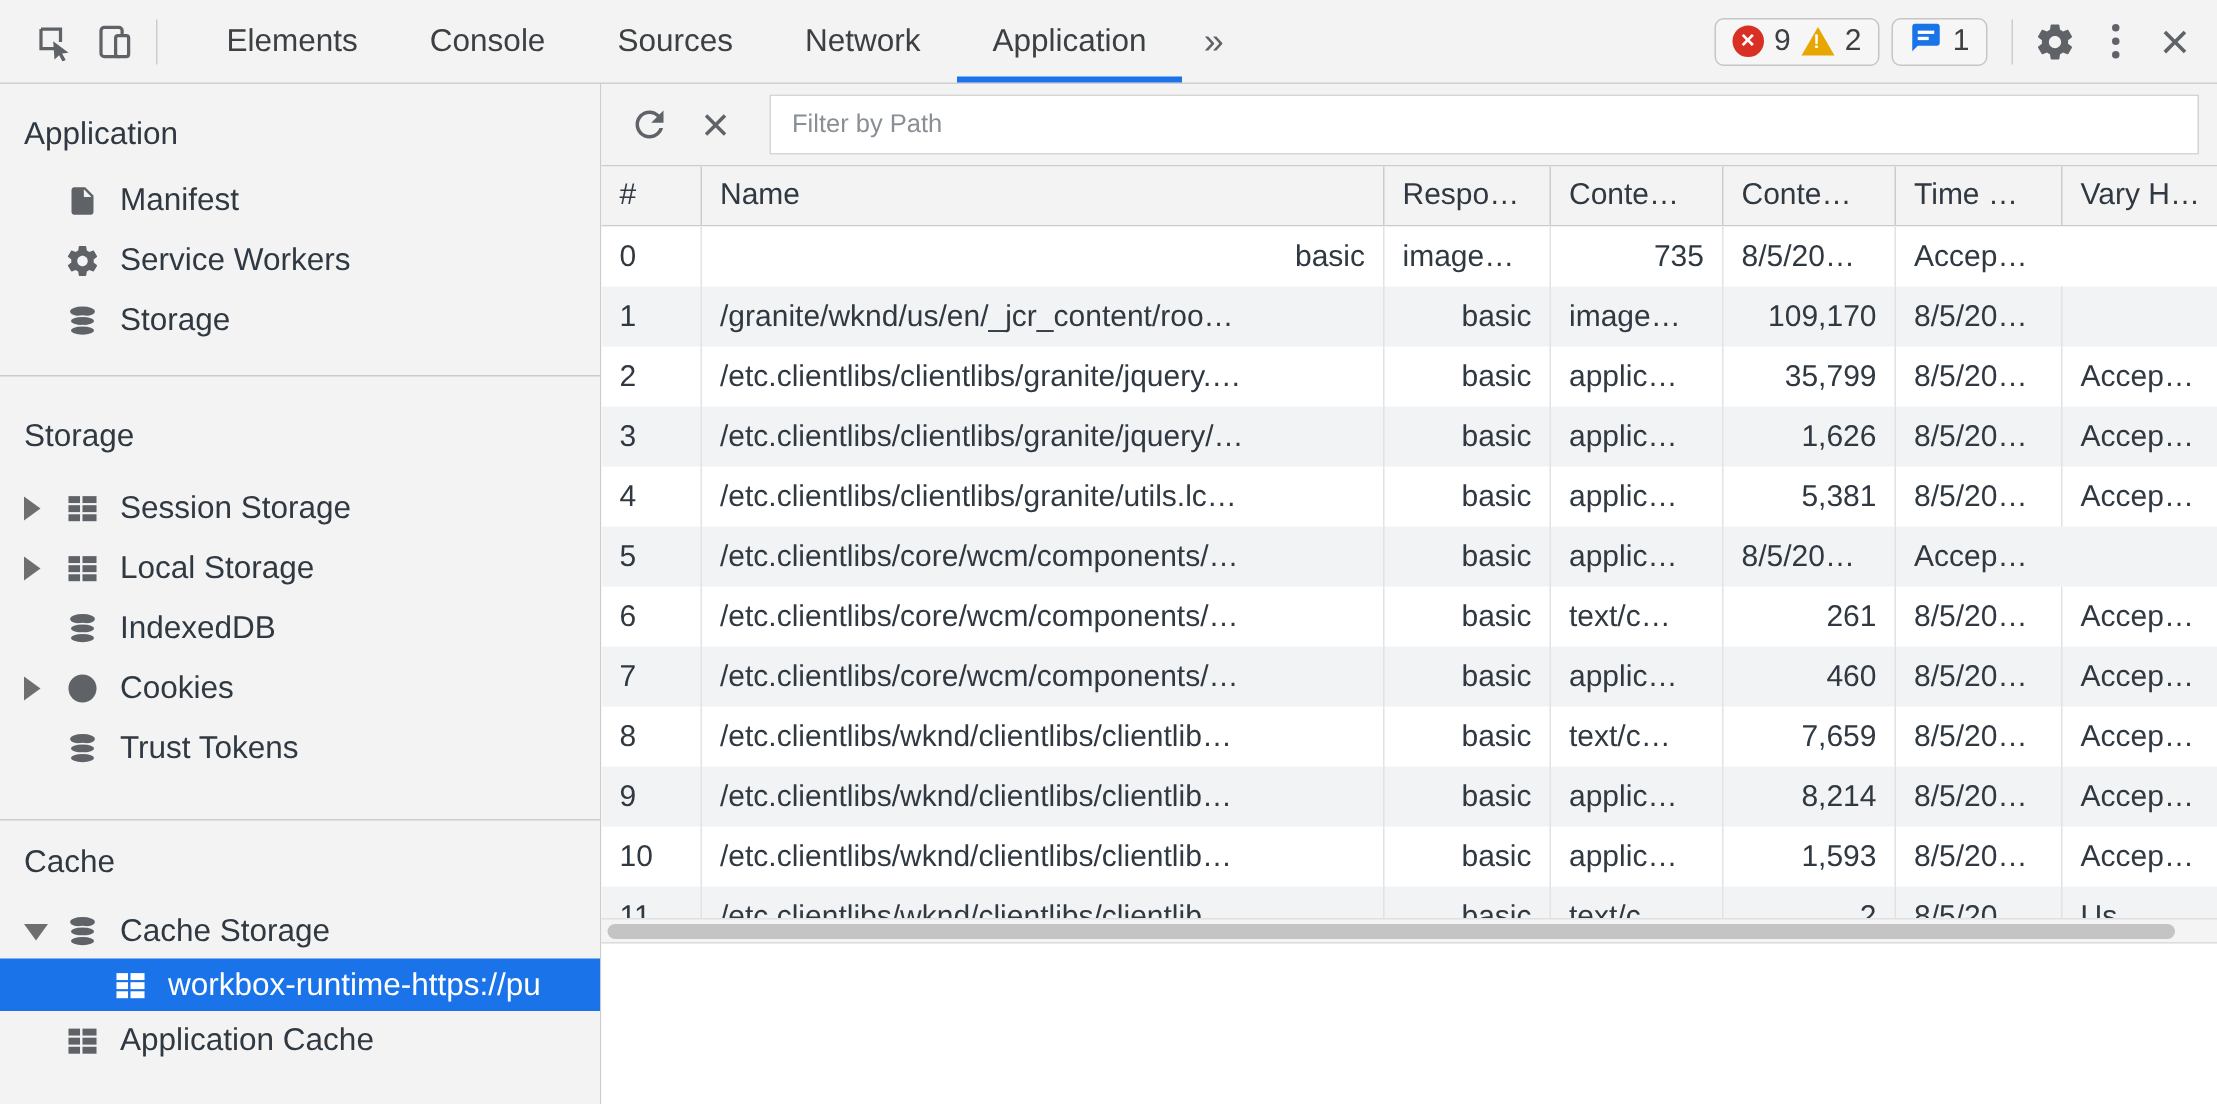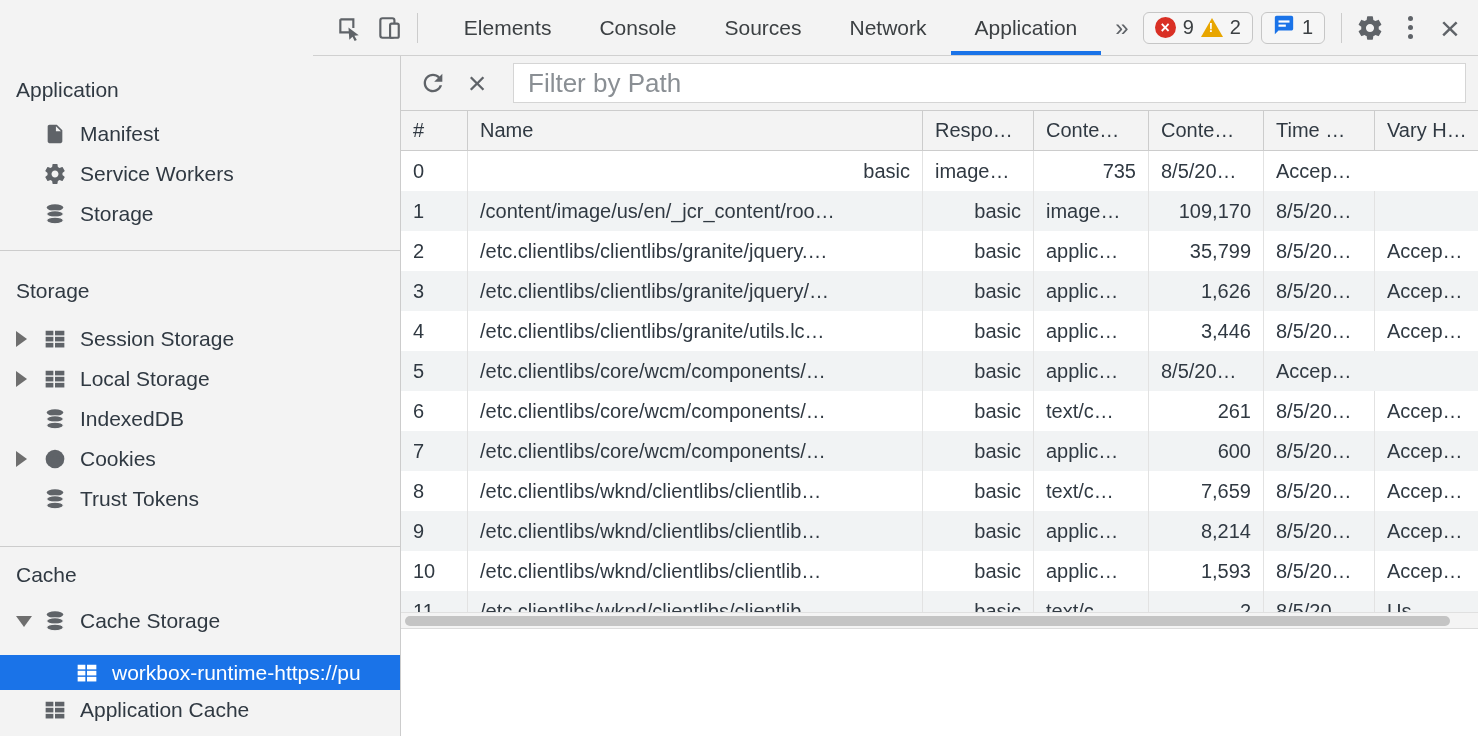--- a/index.html
+++ b/index.html
@@ -1,18 +1,18 @@
 <!DOCTYPE html>
 <html><head>
 <meta charset="utf-8">
 <style>
   * { margin:0; padding:0; box-sizing:border-box; }
   html,body { width:1478px; height:736px; overflow:hidden; }
   body { font-family:"Liberation Sans", sans-serif; color:#303942; background:#fff; }
-  .devtools { width:1478px; height:736px; display:flex; flex-direction:column; background:#f3f3f3;align-items:flex-end; }
+  .devtools { width:1478px; height:736px; display:flex; flex-direction:column; background:#f3f3f3; }
 
   
   .topbar { height:56px; flex:0 0 56px; background:#f3f3f3; border-bottom:1px solid #d0d0d0; display:flex; align-items:stretch; }
   .tb-left { display:flex; align-items:center; padding-left:16px; }
   .icon-btn { display:flex; align-items:center; justify-content:center; width:40px; height:40px; cursor:pointer; color:#5f6368; }
   .icon-btn svg { display:block; }
   .vsep { width:1px; height:30px; background:#ccc; align-self:center; margin:0 8px; }
   .tabs { display:flex; align-items:stretch; margin-left:14px; }
   .tab { display:flex; align-items:center; padding:0 24px; font-size:21px; color:#3c4043; cursor:pointer; white-space:nowrap; }
   .tab.selected { box-shadow: inset 0 -4px 0 #1a73e8; }
@@ -44,29 +44,29 @@
   .sec3 .sec-head { margin-bottom:16px; }
   .side-item { display:flex; align-items:center; height:40px; padding-left:16px; font-size:21px; color:#303942; cursor:pointer; white-space:nowrap; }
   .side-item .expander { width:26px; flex:0 0 26px; display:flex; align-items:center; }
   .tri-r { width:0; height:0; border-top:8px solid transparent; border-bottom:8px solid transparent; border-left:11px solid #6e6e6e; }
   .tri-d { width:0; height:0; border-left:8px solid transparent; border-right:8px solid transparent; border-top:11px solid #6e6e6e; }
   .side-item .s-icon { width:26px; flex:0 0 26px; display:flex; align-items:center; justify-content:center; margin-right:12px; }
   .side-item .s-icon svg { display:block; }
   .side-item svg * { fill:#5f6368; }
   .side-item.h36 { height:36px; }
   .side-item.indent2 { padding-left:48px; height:35px; }
-  .side-item.selected { background:#1a73e8; color:#fff;margin-top:16px; }
+  .side-item.selected { background:#1a73e8; color:#fff; }
   .side-item.selected svg * { fill:#fff; }
   .side-item.clipped { height:40px; }
 
   
   .filterbar { height:55px; flex:0 0 55px; background:#f3f3f3; border-bottom:1px solid #ccc; display:flex; align-items:center; padding:0 10px 0 10px; }
   .filterbar .icon-btn { width:44px; }
   .clear-x { font-size:32px; color:#5f6368; line-height:1; }
-  .filter-input { flex:1; height:40px; margin-left:14px; margin-right:2px; border:1px solid #d5d5d5; background:#fff; font-family:"Liberation Sans", sans-serif; font-size:26px; color:#303942; padding:0 14px; outline:none; }
+  .filter-input { flex:1; height:40px; margin-left:14px; margin-right:2px; border:1px solid #d5d5d5; background:#fff; font-family:"Liberation Sans", sans-serif; font-size:17px; color:#303942; padding:0 14px; outline:none; }
   .filter-input::placeholder { color:#8a8f94; }
 
   
   .cols { display:grid; grid-template-columns:67px 455px 111px 115px 115px 111px auto; }
   .grid-header { flex:0 0 40px; background:#f3f3f3; border-bottom:1px solid #ccc; }
   .grid-header .cell { font-size:20px; line-height:39px; padding:0 12px; border-right:1px solid #ccc; white-space:nowrap; overflow:hidden; }
   .grid-header .cell:last-child { border-right:none; }
   .grid-body { flex:0 0 461px; overflow:hidden; background:#fff; }
   .grid-row { height:40px; cursor:pointer; }
   .grid-row:nth-child(even) { background:#f1f3f4; }
@@ -339,21 +339,21 @@
           <div class="grid-row cols">
     <div class="cell">0</div>
     <div class="cell right">basic</div>
     <div class="cell">image…</div>
     <div class="cell right">735</div>
     <div class="cell">8/5/20…</div>
     <div class="cell">Accep…</div>
   </div>
           <div class="grid-row cols">
     <div class="cell">1</div>
-    <div class="cell">/content/image/us/en/_jcr_content/roo…</div>
+    <div class="cell">/granite/wknd/us/en/_jcr_content/roo…</div>
     <div class="cell right">basic</div>
     <div class="cell">image…</div>
     <div class="cell right">109,170</div>
     <div class="cell">8/5/20…</div>
     <div class="cell"></div>
   </div>
           <div class="grid-row cols">
     <div class="cell">2</div>
     <div class="cell">/etc.clientlibs/clientlibs/granite/jquery.…</div>
     <div class="cell right">basic</div>
@@ -369,21 +369,21 @@
     <div class="cell">applic…</div>
     <div class="cell right">1,626</div>
     <div class="cell">8/5/20…</div>
     <div class="cell">Accep…</div>
   </div>
           <div class="grid-row cols">
     <div class="cell">4</div>
     <div class="cell">/etc.clientlibs/clientlibs/granite/utils.lc…</div>
     <div class="cell right">basic</div>
     <div class="cell">applic…</div>
-    <div class="cell right">3,446</div>
+    <div class="cell right">5,381</div>
     <div class="cell">8/5/20…</div>
     <div class="cell">Accep…</div>
   </div>
           <div class="grid-row cols">
     <div class="cell">5</div>
     <div class="cell">/etc.clientlibs/core/wcm/components/…</div>
     <div class="cell right">basic</div>
     <div class="cell">applic…</div>
     <div class="cell">8/5/20…</div>
     <div class="cell">Accep…</div>
@@ -395,21 +395,21 @@
     <div class="cell">text/c…</div>
     <div class="cell right">261</div>
     <div class="cell">8/5/20…</div>
     <div class="cell">Accep…</div>
   </div>
           <div class="grid-row cols">
     <div class="cell">7</div>
     <div class="cell">/etc.clientlibs/core/wcm/components/…</div>
     <div class="cell right">basic</div>
     <div class="cell">applic…</div>
-    <div class="cell right">600</div>
+    <div class="cell right">460</div>
     <div class="cell">8/5/20…</div>
     <div class="cell">Accep…</div>
   </div>
           <div class="grid-row cols">
     <div class="cell">8</div>
     <div class="cell">/etc.clientlibs/wknd/clientlibs/clientlib…</div>
     <div class="cell right">basic</div>
     <div class="cell">text/c…</div>
     <div class="cell right">7,659</div>
     <div class="cell">8/5/20…</div>

